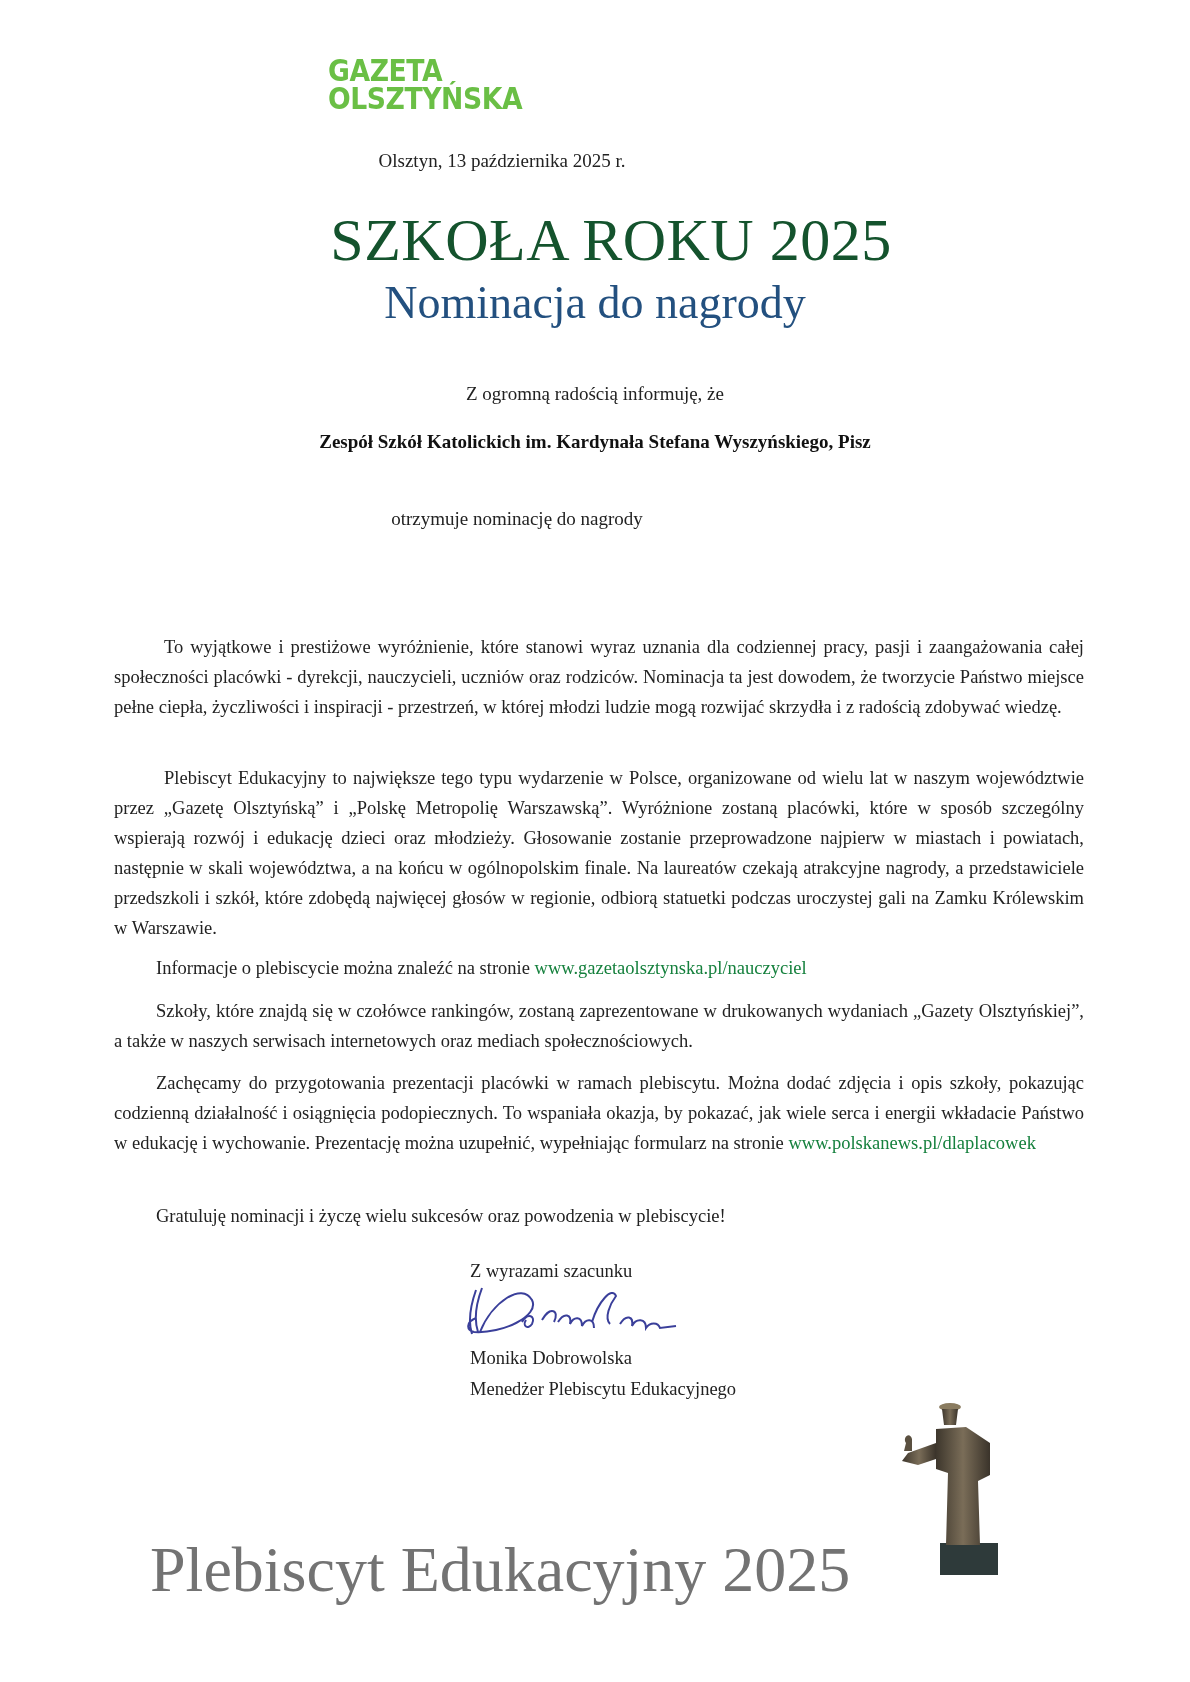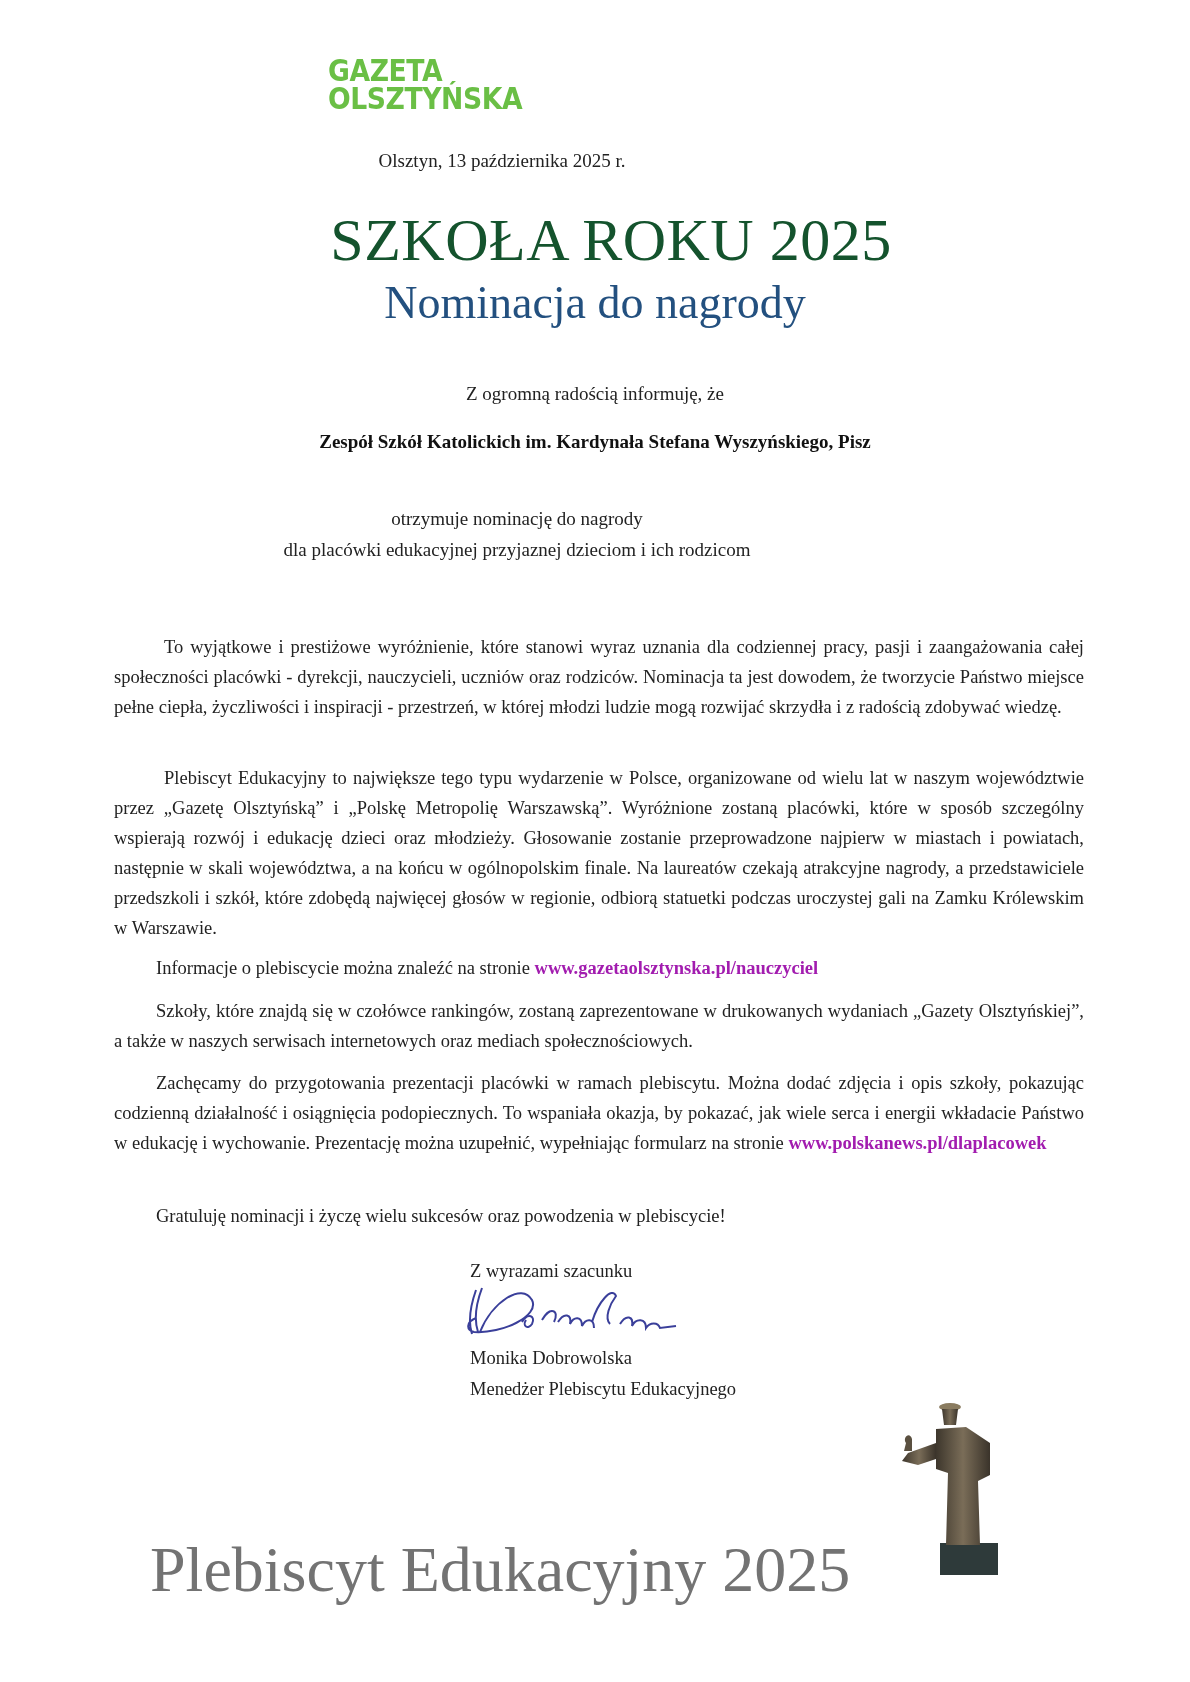--- a/index.html
+++ b/index.html
@@ -35,21 +35,21 @@
   .body-text { position: absolute; left: 114px; width: 970px; font-size: 18.5px; line-height: 30px;
             text-align: justify; color: #222; }
   .body-text p { margin: 0; text-indent: 50px; }
   .p1 { top: 632px; }
   .p2 { top: 763px; }
   .p3 { top: 953px; }
   .p4 { top: 996px; }
   .p5 { top: 1068px; }
   .p6 { top: 1201px; }
   .p3 p, .p4 p, .p5 p, .p6 p { text-indent: 42px; }
-  .link { color: #a21caf; font-weight: bold; }
+  .link { color: #15803d; font-weight: normal; }
 
   .closing { position: absolute; left: 470px; top: 1256px; font-size: 18.5px; line-height: 30px; }
   .signature { position: absolute; left: 462px; top: 1282px; width: 240px; height: 60px; }
   .sig-name { position: absolute; left: 470px; top: 1343px; font-size: 18.5px; line-height: 30px; }
   .sig-role { position: absolute; left: 470px; top: 1374px; font-size: 18.5px; line-height: 30px; }
 
   .footer-title { position: absolute; left: 150px; top: 1530px; font-size: 64px; color: #737373;
            line-height: 80px; white-space: nowrap; }
   .statuette { position: absolute; left: 878px; top: 1395px; width: 140px; height: 185px; }
 </style>
@@ -66,21 +66,20 @@
 <div class="date">Olsztyn, 13 października 2025 r.</div>
 
 <div class="title">SZKOŁA ROKU 2025</div>
 <div class="subtitle">Nominacja do nagrody</div>
 
 <div class="intro">Z ogromną radością informuję, że</div>
 <div class="school">Zespół Szkół Katolickich im. Kardynała Stefana Wyszyńskiego, Pisz</div>
 
 <div class="nomination">
   <div>otrzymuje nominację do nagrody</div>
-  <div>dla placówki edukacyjnej przyjaznej dzieciom i ich rodzicom</div>
 </div>
 
 <div class="body-text p1">
   <p>To wyjątkowe i prestiżowe wyróżnienie, które stanowi wyraz uznania dla codziennej pracy, pasji i zaangażowania całej społeczności placówki - dyrekcji, nauczycieli, uczniów oraz rodziców. Nominacja ta jest dowodem, że tworzycie Państwo miejsce pełne ciepła, życzliwości i inspiracji - przestrzeń, w której młodzi ludzie mogą rozwijać skrzydła i z radością zdobywać wiedzę.</p>
 </div>
 <div class="body-text p2">
   <p>Plebiscyt Edukacyjny to największe tego typu wydarzenie w Polsce, organizowane od wielu lat w naszym województwie przez „Gazetę Olsztyńską” i „Polskę Metropolię Warszawską”. Wyróżnione zostaną placówki, które w sposób szczególny wspierają rozwój i edukację dzieci oraz młodzieży. Głosowanie zostanie przeprowadzone najpierw w miastach i powiatach, następnie w skali województwa, a na końcu w ogólnopolskim finale. Na laureatów czekają atrakcyjne nagrody, a przedstawiciele przedszkoli i szkół, które zdobędą najwięcej głosów w regionie, odbiorą statuetki podczas uroczystej gali na Zamku Królewskim w Warszawie.</p>
 </div>
 <div class="body-text p3">
   <p><span>Informacje o plebiscycie można znaleźć na stronie </span><span class="link">www.gazetaolsztynska.pl/nauczyciel</span></p>

